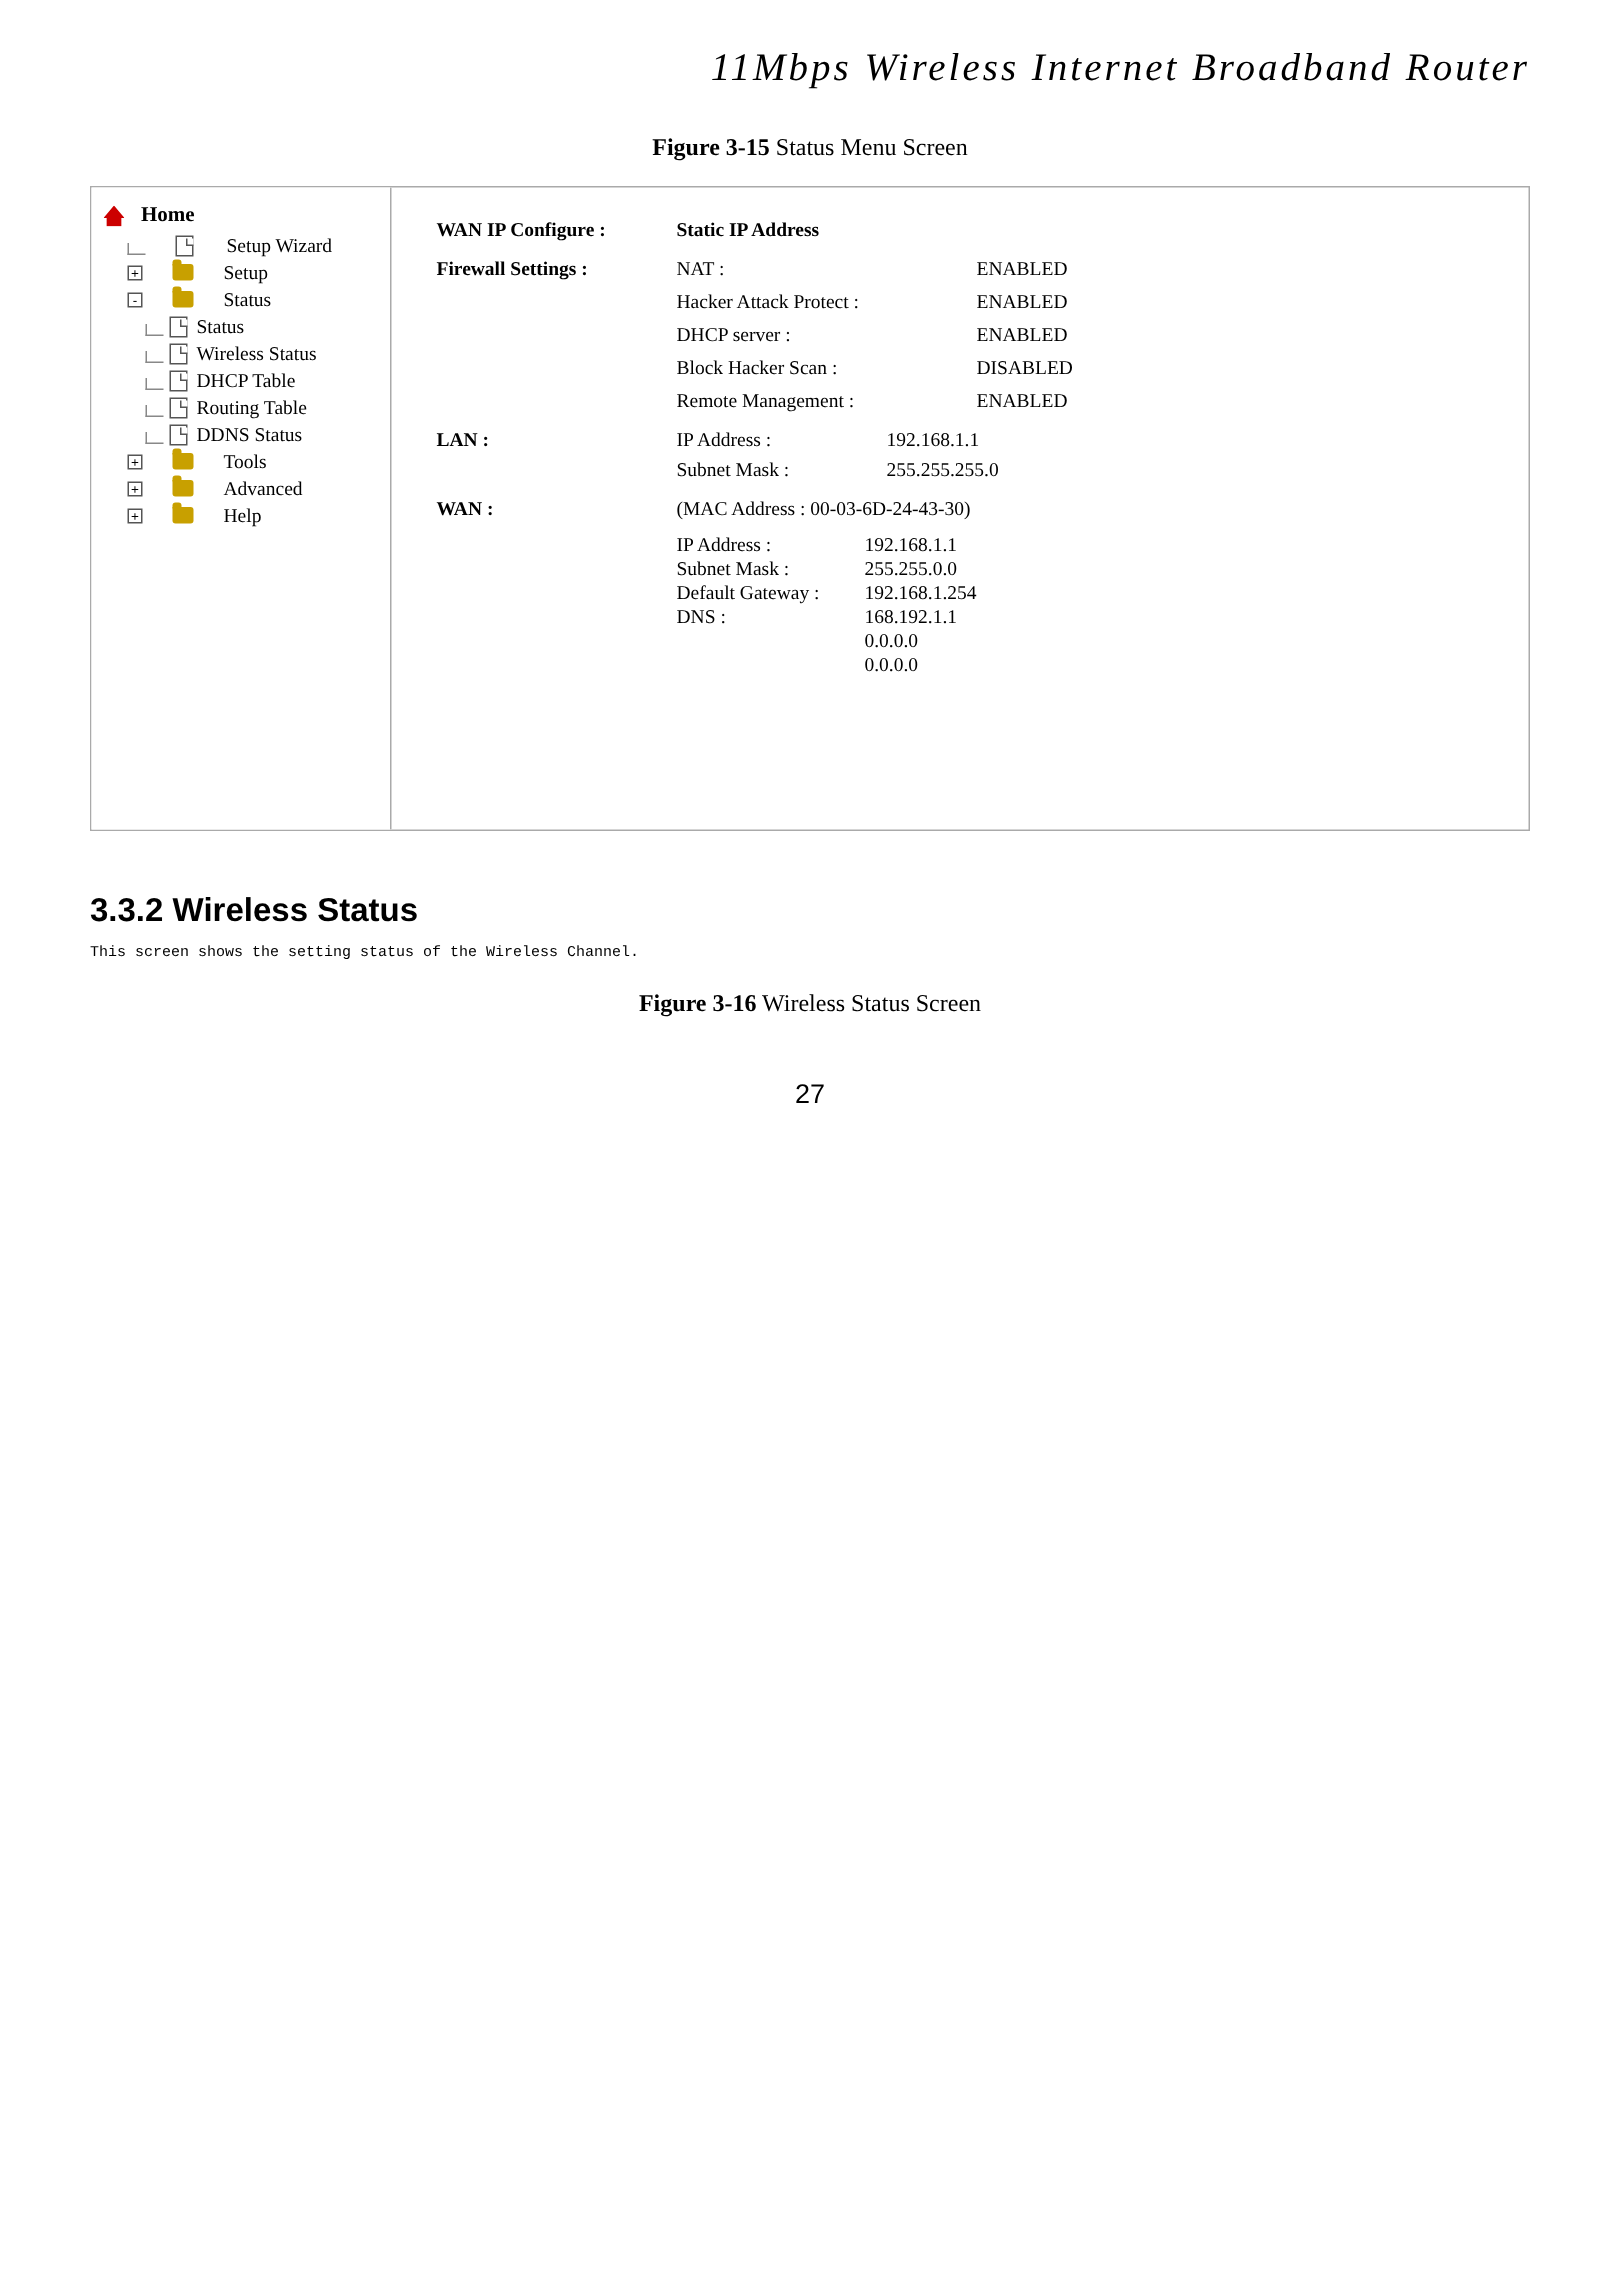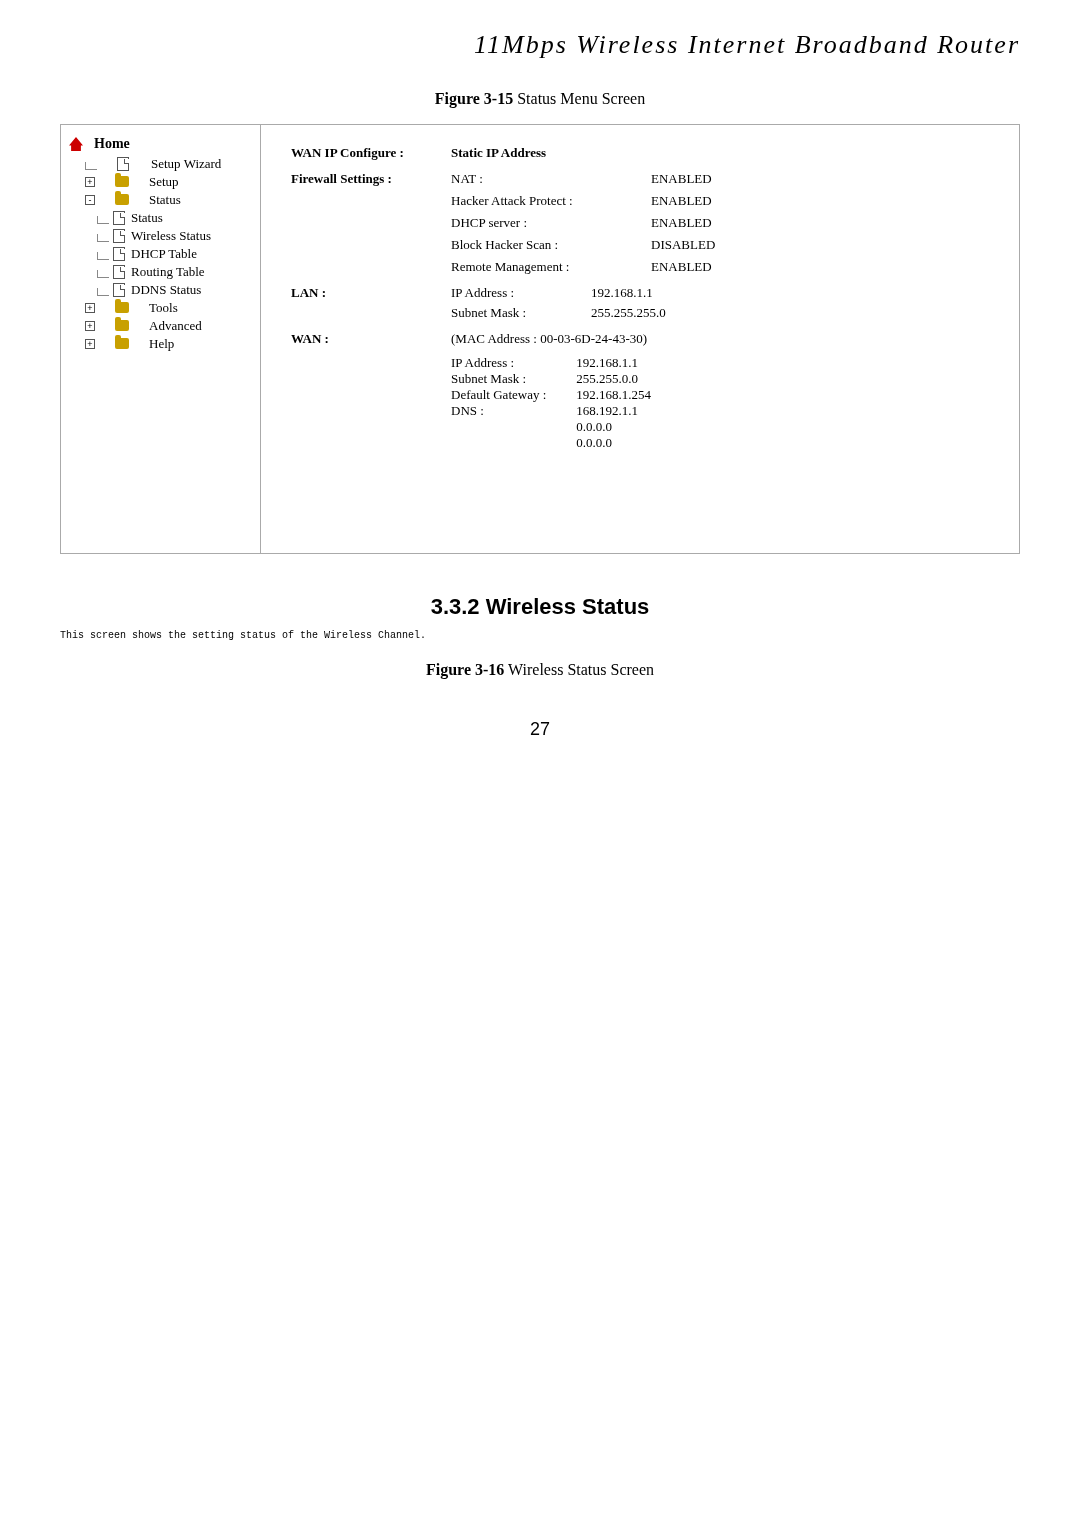--- a/index.html
+++ b/index.html
@@ -175,21 +175,20 @@
       gap: 30px;
     }
     .lan-sub-label {
       width: 110px;
     }
     .section-heading {
       font-size: 22px;
       font-weight: bold;
       margin: 20px 0 10px 0;
       font-family: Arial, sans-serif;
-      text-align: center;
     }
     .section-subtext {
       font-size: 10px;
       margin-bottom: 20px;
       font-family: Liberation Mono, monospace;
     }
     .figure-title-2 {
       text-align: center;
       font-size: 16px;
       margin-top: 10px;

